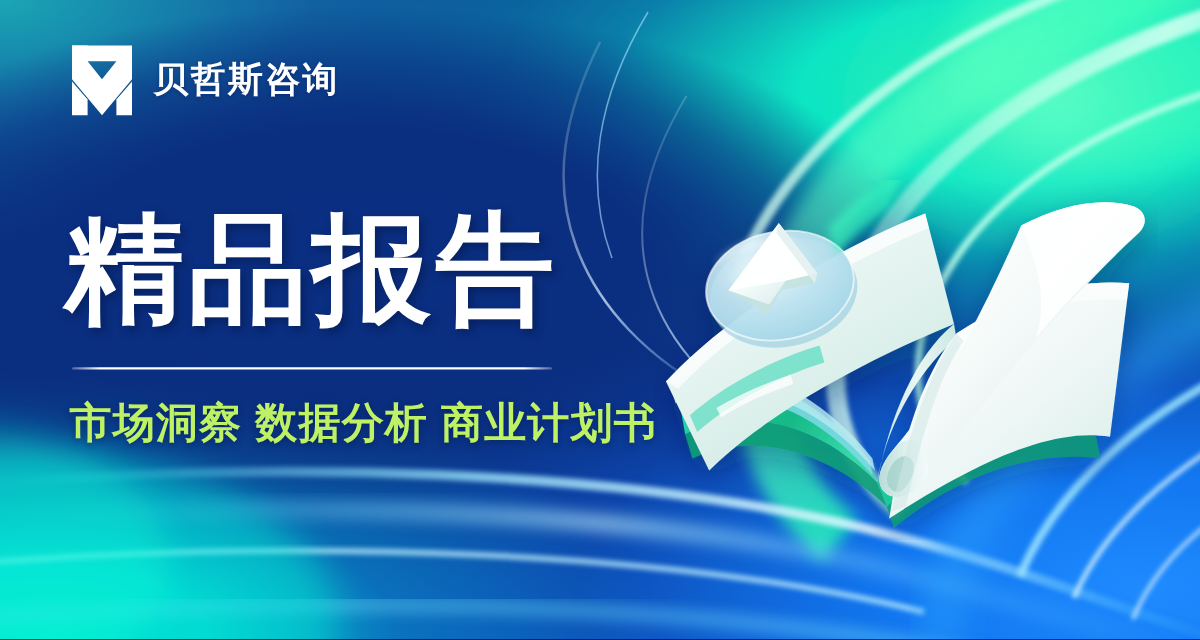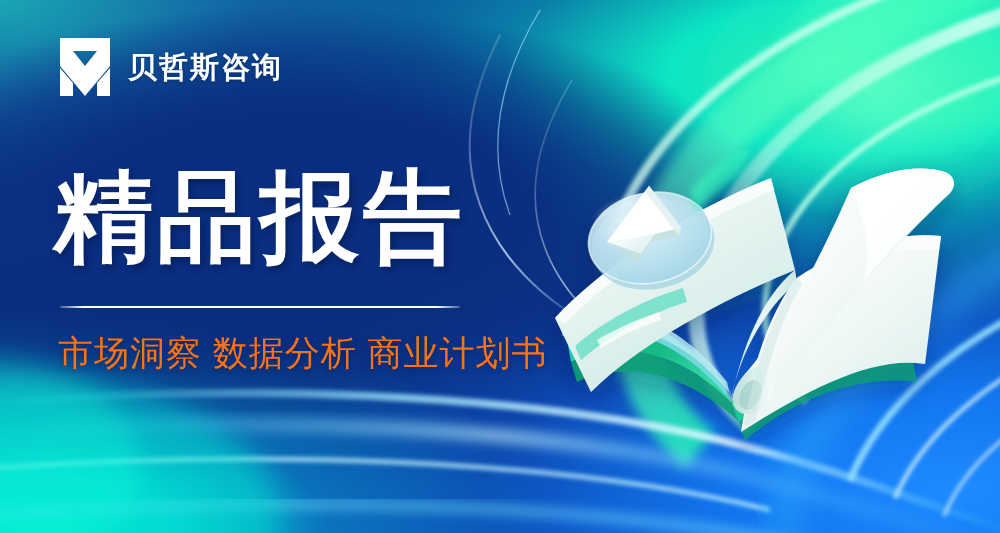--- a/index.html
+++ b/index.html
@@ -36,31 +36,31 @@
   .logo-en{
     color:#fff;font-size:15.5px;font-weight:700;letter-spacing:1.3px;line-height:1;
     text-shadow:0 1px 3px rgba(0,20,60,.35);
   }
 
   
   .headline{
     position:absolute;left:54px;top:176px;
     color:#ffffff;font-size:99px;font-weight:900;line-height:1;
     letter-spacing:4px;white-space:nowrap;
-    font-family:Liberation Mono, monospace;
+    font-family:Liberation Serif, serif;
     text-shadow:3px 4px 7px rgba(3,18,60,.45);
   }
   .divider{
     position:absolute;left:60px;top:306px;width:400px;height:2px;
     background:linear-gradient(90deg,rgba(255,255,255,.25) 0%,#ffffff 6%,#ffffff 94%,rgba(255,255,255,.25) 100%);
     border-radius:2px;
   }
   .subtitle{
     position:absolute;left:58px;top:333px;
-    color:#f97316;font-size:35px;font-weight:400;line-height:1.15;
+    color:#bef264;font-size:35px;font-weight:700;line-height:1.15;
     letter-spacing:1px;white-space:nowrap;
     text-shadow:0 2px 5px rgba(3,18,60,.4);
   }
 
   
   .book{position:absolute;left:545px;top:150px;width:420px;height:300px;}
 </style>
 </head>
 <body>
 

